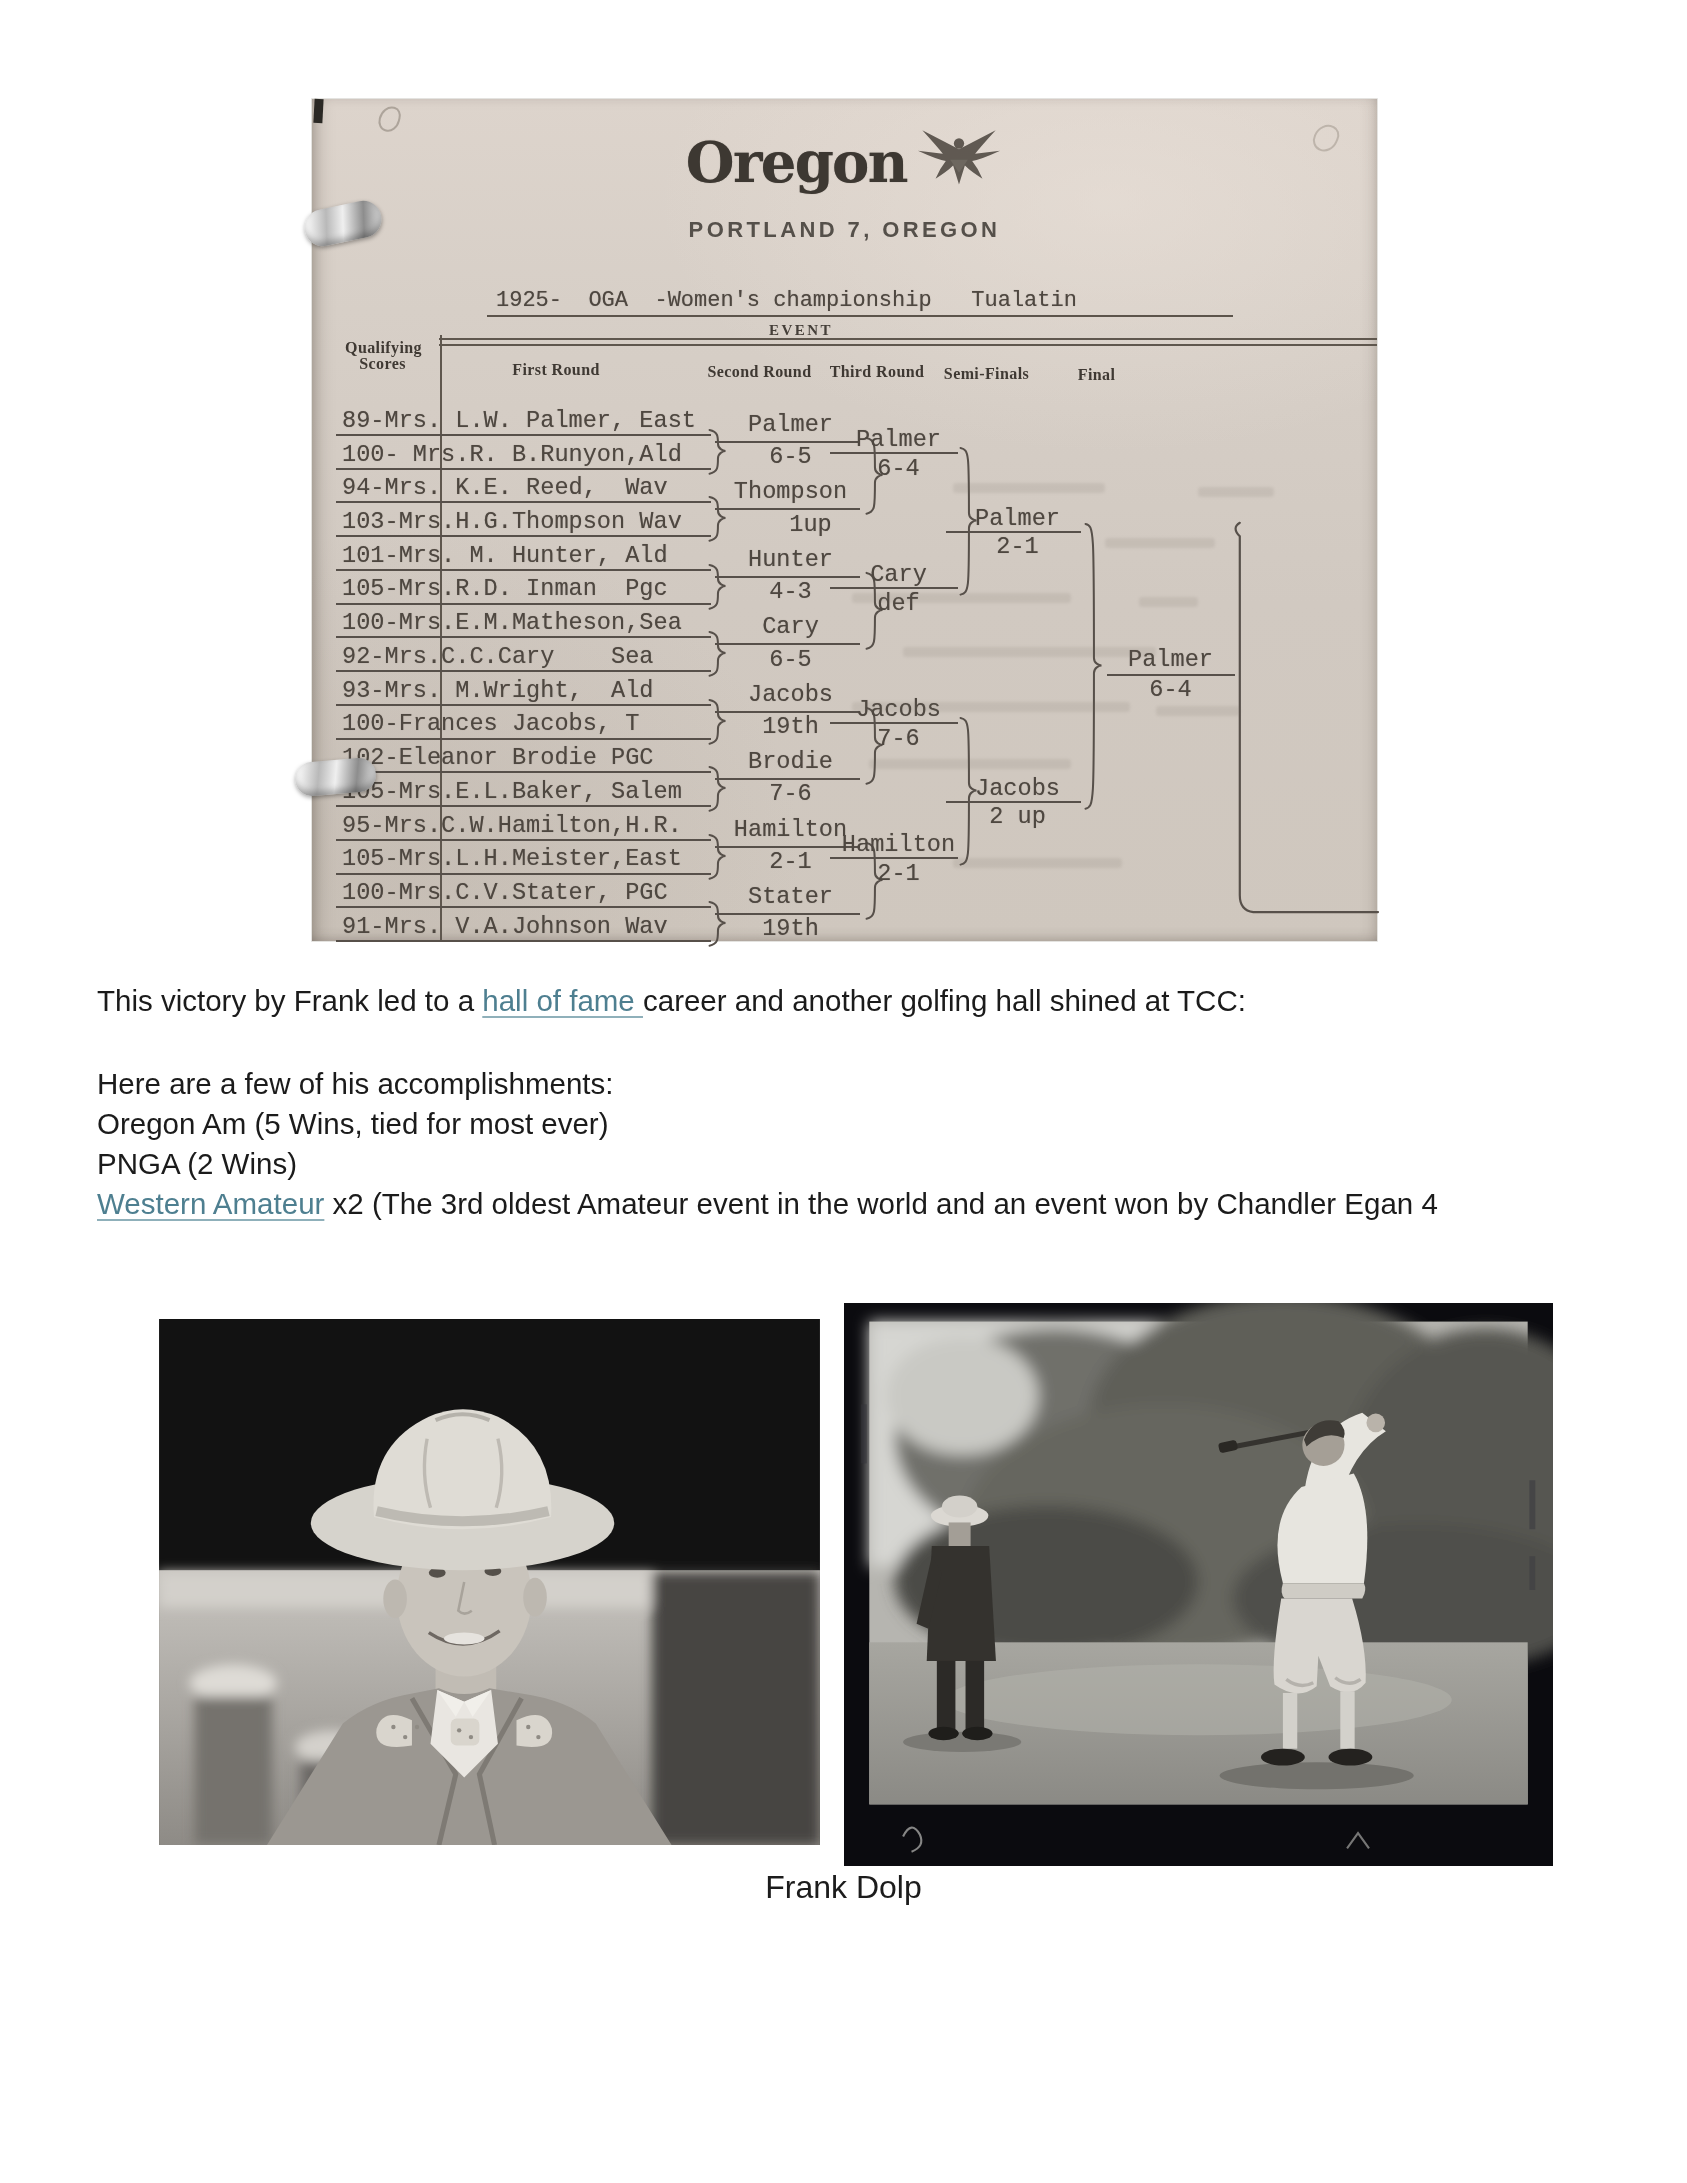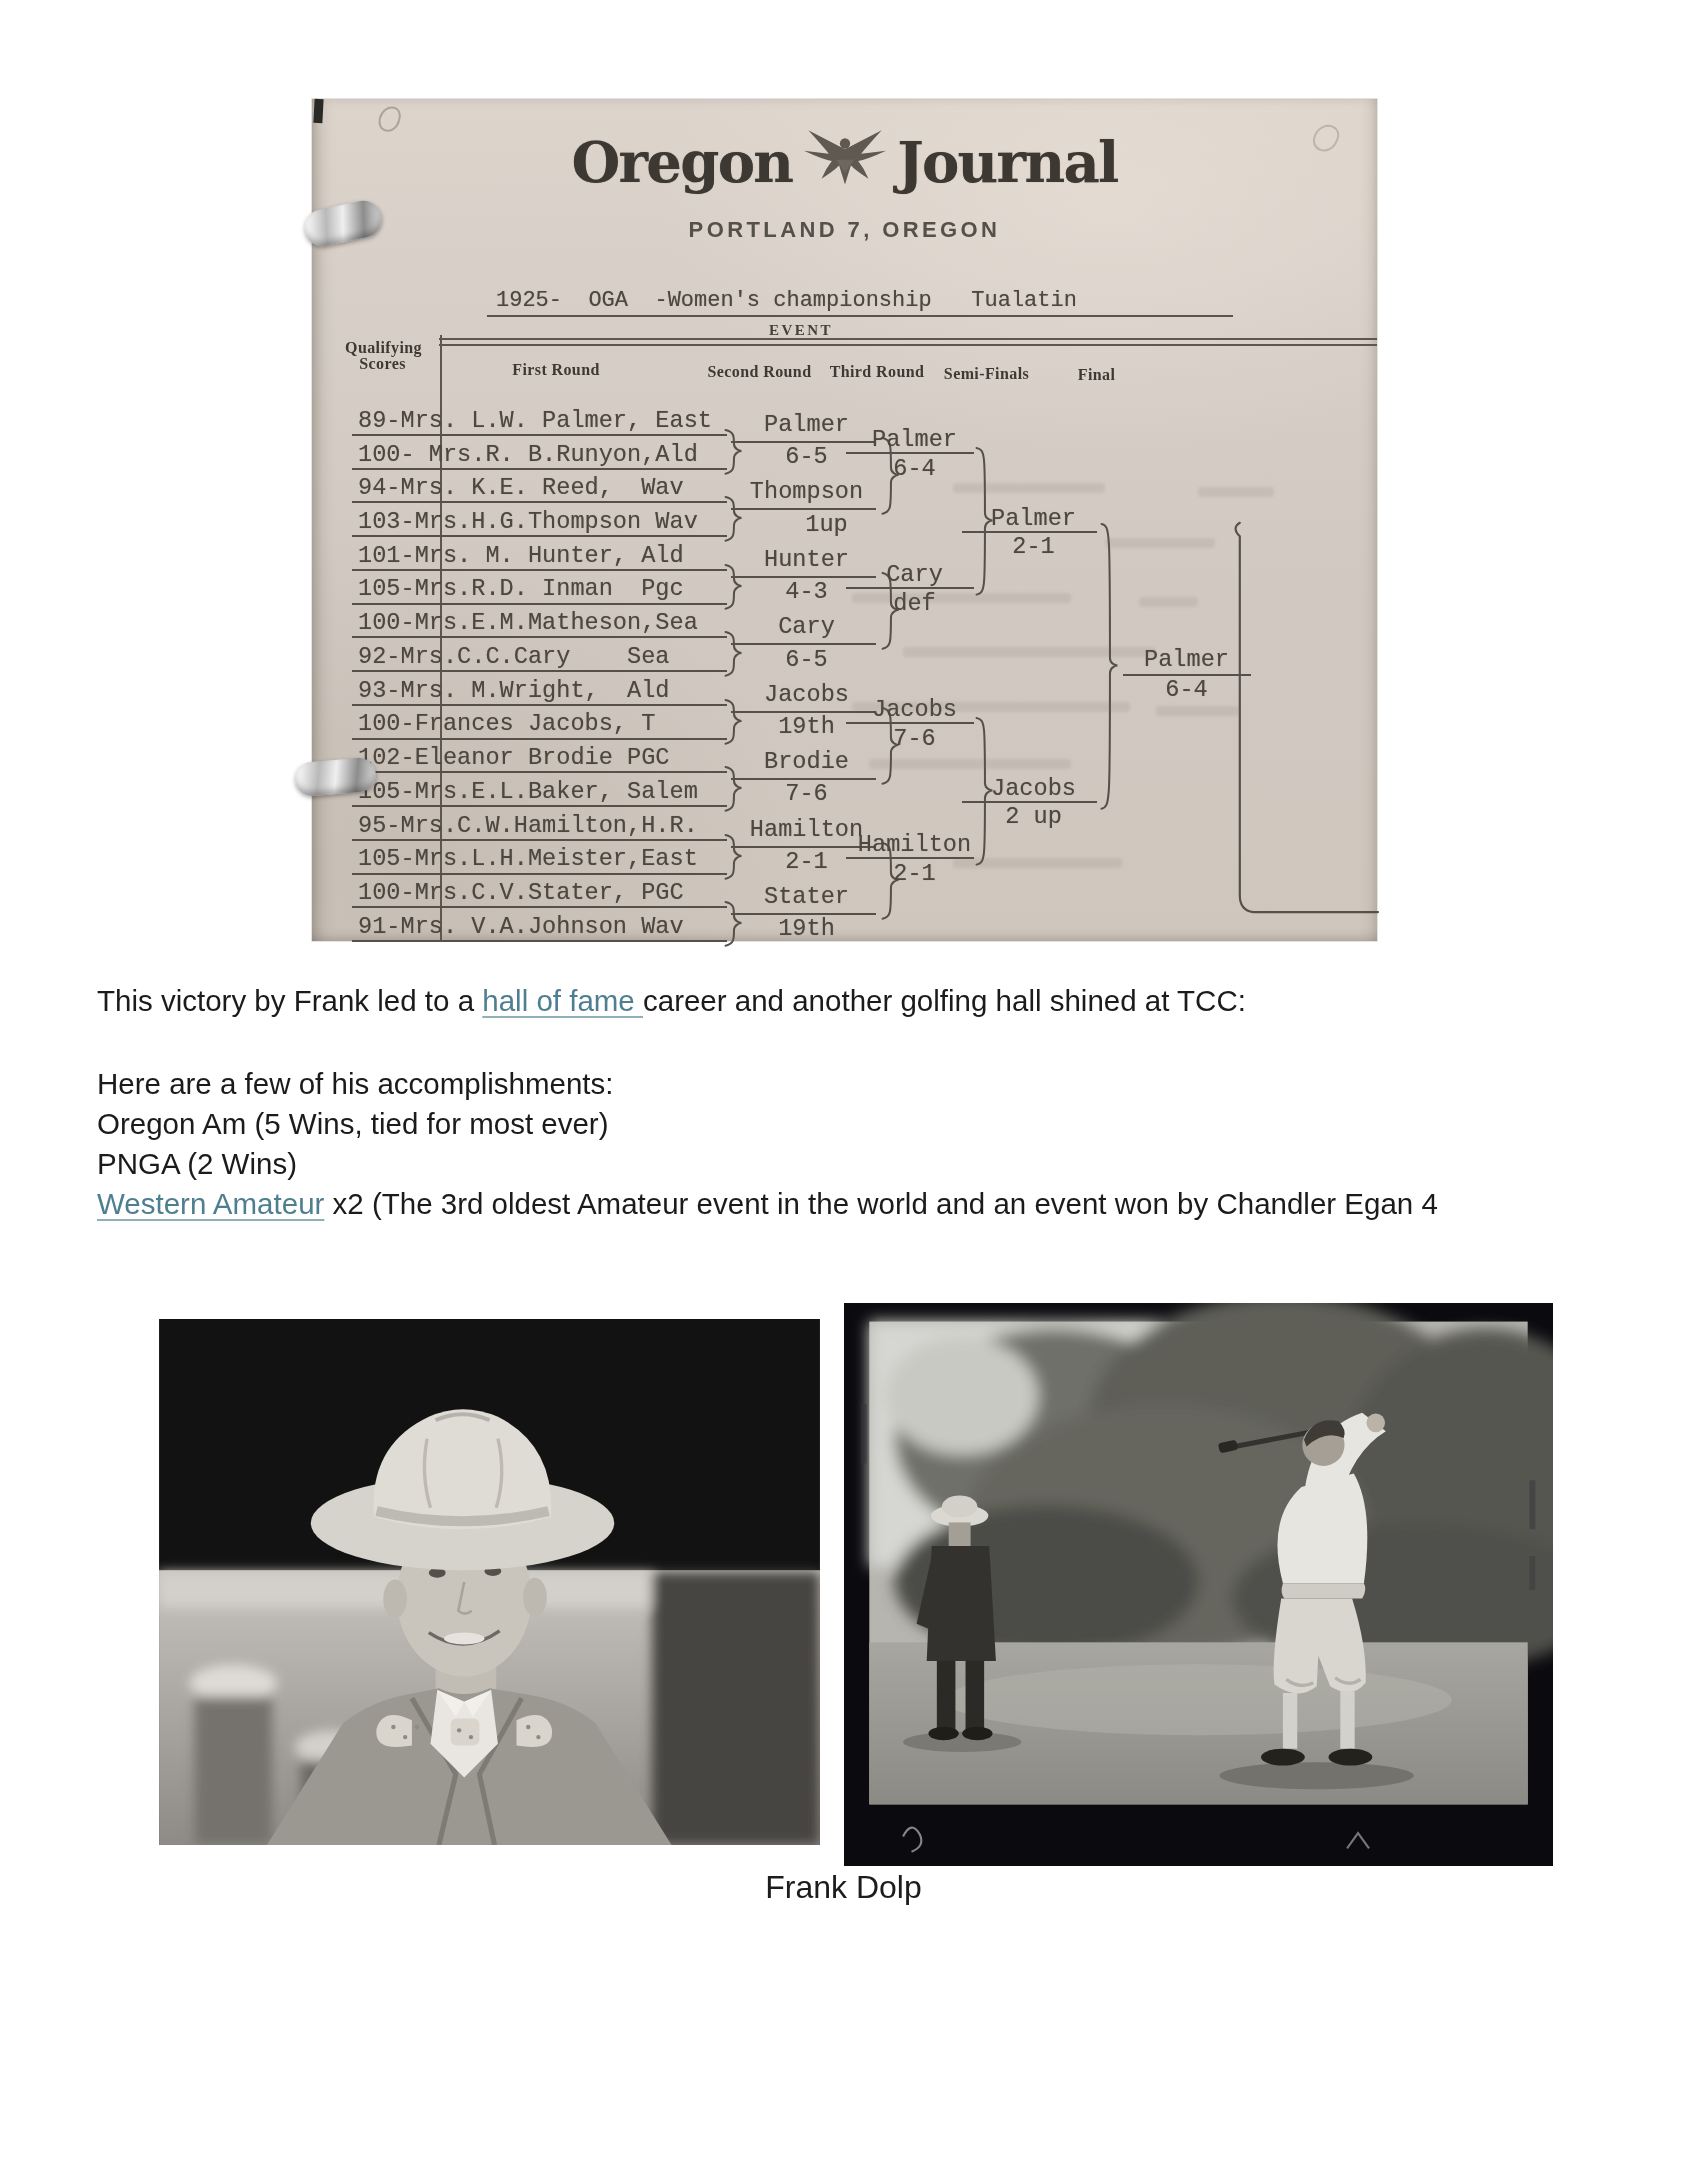--- a/index.html
+++ b/index.html
@@ -67,41 +67,40 @@
     <div class="pencil" style="left:67px;top:6.7px;width:17px;height:22px;transform:rotate(14deg);"></div>
     <div class="pencil" style="left:1002px;top:25px;width:20px;height:23.6px;transform:rotate(24deg);opacity:.7;"></div>
 
     <div class="mast">
       <span>Oregon</span>
       <svg class="eagle" width="88" height="67" viewBox="0 0 120 90">
         <path d="M60,38 L10,12 Q30,34 38,44 L4,40 Q30,52 42,54 Q34,64 28,78 Q44,68 52,60 L60,86 L68,60 Q76,68 92,78 Q86,64 78,54 Q90,52 116,40 L82,44 Q90,34 110,12 Z" fill="#4a443d"></path>
         <circle cx="60" cy="30" r="7" fill="#4a443d"></circle>
         <path d="M48,52 L60,70 L72,52 Z" fill="#5a544c"></path>
       </svg>
-      <span>Journal</span>
     </div>
     <div class="subtitle">PORTLAND 7, OREGON</div>
 
     <div class="eventline">1925-  OGA  -Women's championship   Tualatin</div>
     <div class="eventrule"></div>
     <div class="eventlabel">EVENT</div>
 
     <div class="vrule"></div>
     <div class="hrule" style="left:127px;top:239px;width:938px;"></div>
     <div class="hrule" style="left:127px;top:245px;width:938px;"></div>
 
     <div class="hdr" style="left:16px;top:240px;width:111px;">Qualifying</div>
     <div class="hdr" style="left:15px;top:256px;width:111px;">Scores</div>
     <div class="hdr" style="left:143px;top:262px;width:202px;">First Round</div>
     <div class="hdr" style="left:363px;top:264px;width:169px;">Second Round</div>
     <div class="hdr" style="left:489px;top:264px;width:152px;">Third Round</div>
     <div class="hdr" style="left:603px;top:266px;width:143px;">Semi-Finals</div>
     <div class="hdr" style="left:734px;top:267px;width:101px;">Final</div>
 
-    <div id="bracket" style="position:absolute;left:16px;top:0;width:1065px;height:842px;border-radius:29px;">
+    <div id="bracket" style="position:absolute;left:0;top:0;width:1065px;height:842px;border-radius:29px;">
         <div class="pline" style="left: 23.6px; top: 335px; width: 375px;"></div>
         <div class="ptext" style="left: 30px; top: 309px;">89-Mrs. L.W. Palmer, East</div>
         <div class="pline" style="left: 23.6px; top: 369px; width: 375px;"></div>
         <div class="ptext" style="left: 30px; top: 343px;">100- Mrs.R. B.Runyon,Ald</div>
         <div class="pline" style="left: 23.6px; top: 402px; width: 375px;"></div>
         <div class="ptext" style="left: 30px; top: 376px;">94-Mrs. K.E. Reed,  Wav</div>
         <div class="pline" style="left: 23.6px; top: 436px; width: 375px;"></div>
         <div class="ptext" style="left: 30px; top: 410px;">103-Mrs.H.G.Thompson Wav</div>
         <div class="pline" style="left: 23.6px; top: 470px; width: 375px;"></div>
         <div class="ptext" style="left: 30px; top: 444px;">101-Mrs. M. Hunter, Ald</div>

